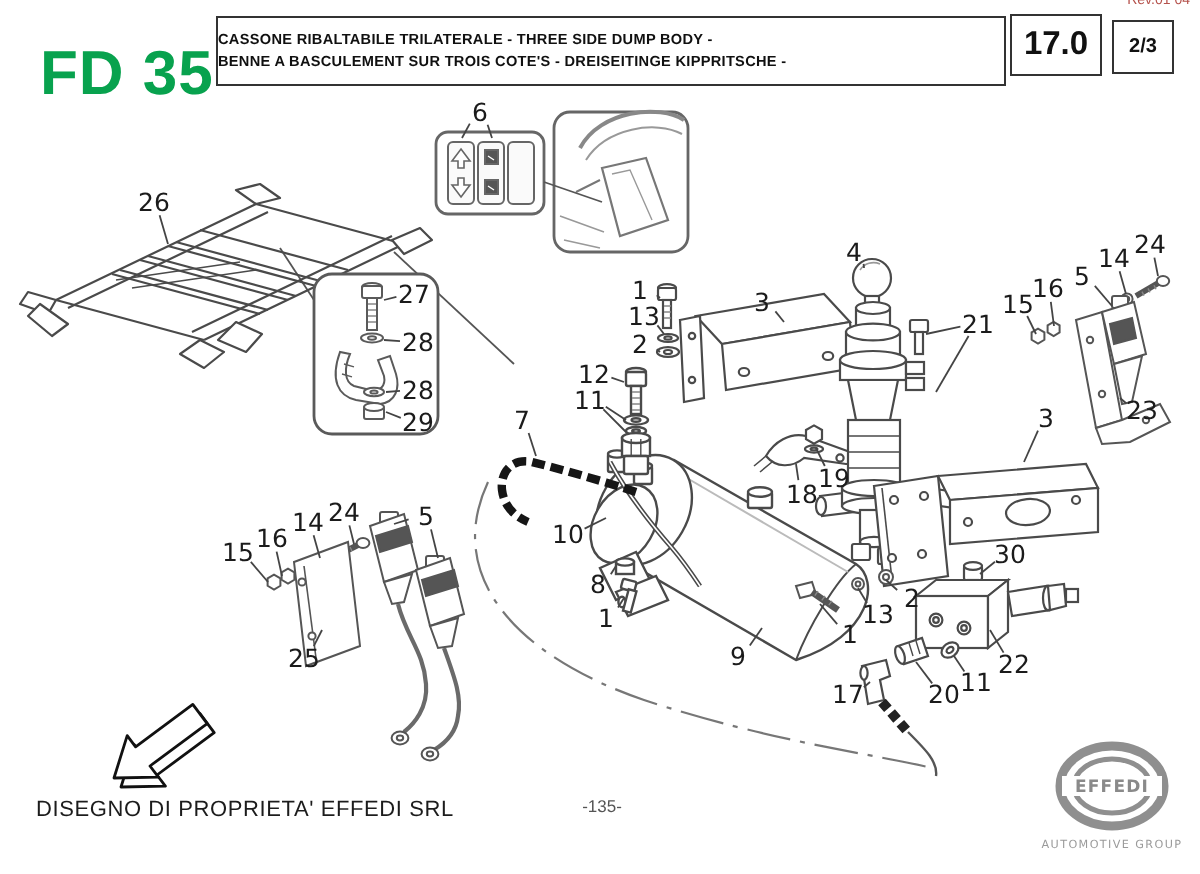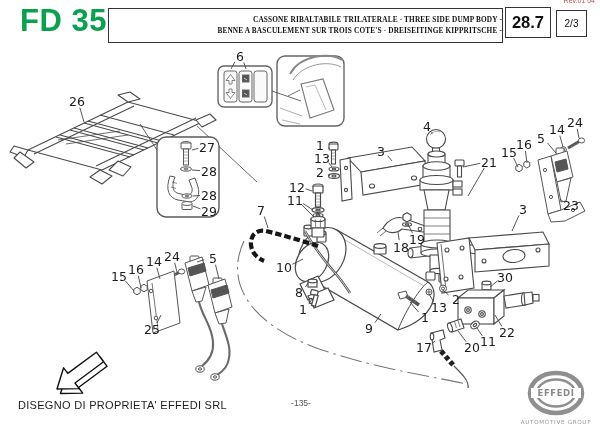--- a/index.html
+++ b/index.html
@@ -3,45 +3,45 @@
 <meta charset="utf-8">
 <style>
   html,body{margin:0;padding:0;}
   body{
     width:600px;height:437px;position:relative;background:#ffffff;
     font-family:"Liberation Sans",sans-serif;overflow:hidden;color:#111;
   }
   .hdr-brand{position:absolute;left:20px;top:3px;font-size:31px;font-weight:bold;letter-spacing:.5px;}
   .title-box{
     position:absolute;left:108px;top:8px;width:393px;height:33px;border:1.4px solid #333;
-    display:flex;flex-direction:column;justify-content:center;align-items:flex-end;text-align:center;
-    font-size:7.3px;font-weight:bold;line-height:1.5;color:#101010;letter-spacing:.15px;font-family:Liberation Serif, serif;
+    display:flex;flex-direction:column;justify-content:center;align-items:flex-start;text-align:center;
+    font-size:7.3px;font-weight:bold;line-height:1.5;color:#101010;letter-spacing:.15px;
   }
   .code-box{position:absolute;left:505px;top:7px;width:44px;height:29px;border:1.4px solid #333;
     display:flex;align-items:center;justify-content:center;font-size:16.5px;font-weight:bold;}
   .page-box{position:absolute;left:556px;top:10px;width:29px;height:25px;border:1.4px solid #333;
-    display:flex;align-items:center;justify-content:center;font-size:10px;font-weight:normal;}
+    display:flex;align-items:center;justify-content:center;font-size:10px;font-weight:bold;}
   .rev-note{position:absolute;right:5px;top:-3px;font-size:7px;}
   .prop-note{position:absolute;left:18px;top:399px;font-size:11px;font-weight:normal;color:#1c1c1c;letter-spacing:.3px;}
   .sheet-num{position:absolute;left:280px;top:398px;width:42px;text-align:center;font-size:8.5px;color:#555;}
   svg.diagram{position:absolute;left:0;top:0;}
   .callout{font:12.5px "DejaVu Sans",sans-serif;fill:#1b1b1b;text-anchor:middle;dominant-baseline:central;}
   .leader{stroke:#444;stroke-width:.9;}
   .logo-txt{font:bold 8.5px "DejaVu Sans",sans-serif;fill:#8a8a8a;text-anchor:middle;letter-spacing:.6px;}
   .logo-sub{font:5.6px "DejaVu Sans",sans-serif;fill:#9a9a9a;text-anchor:middle;letter-spacing:.7px;}
 </style>
 </head>
 <body>
 
-<div class="hdr-brand" style="color: rgb(8, 162, 78);">FD 35</div>
+<div class="hdr-brand" style="color: rgb(8, 162, 78); margin-top: 16px;">FD 35</div>
 <div class="title-box">
   <div>CASSONE RIBALTABILE TRILATERALE - THREE SIDE DUMP BODY -</div>
   <div>BENNE A BASCULEMENT SUR TROIS COTE'S - DREISEITINGE KIPPRITSCHE -</div>
 </div>
-<div class="code-box">28.7</div>
+<div class="code-box">17.0</div>
 <div class="page-box">2/3</div>
 <div class="rev-note" style="color: rgb(181, 82, 76);">Rev.01 04</div>
 
 <svg class="diagram" width="600" height="437" viewBox="0 0 600 437">
 
   <path d="M244,241 C222,288 258,328 322,350 C386,371 437,377 466,384" fill="none" stroke="#777" stroke-width="1.1" stroke-dasharray="22 5 2.5 5"></path>
 
   <path d="M140,124 L157,150" stroke="#555" stroke-width=".9"></path>
   <path d="M197,126 L257,182" stroke="#555" stroke-width=".9"></path>
 

